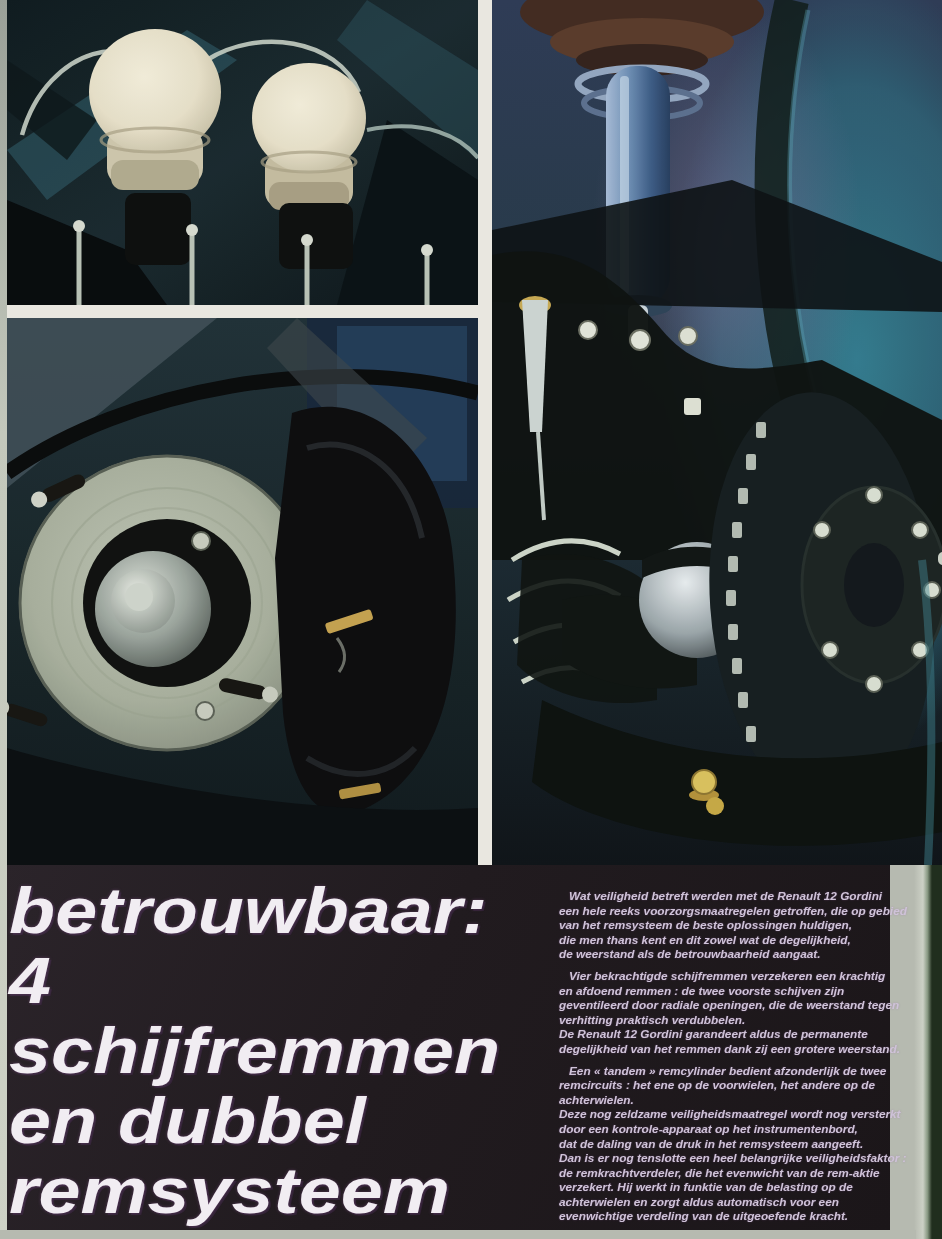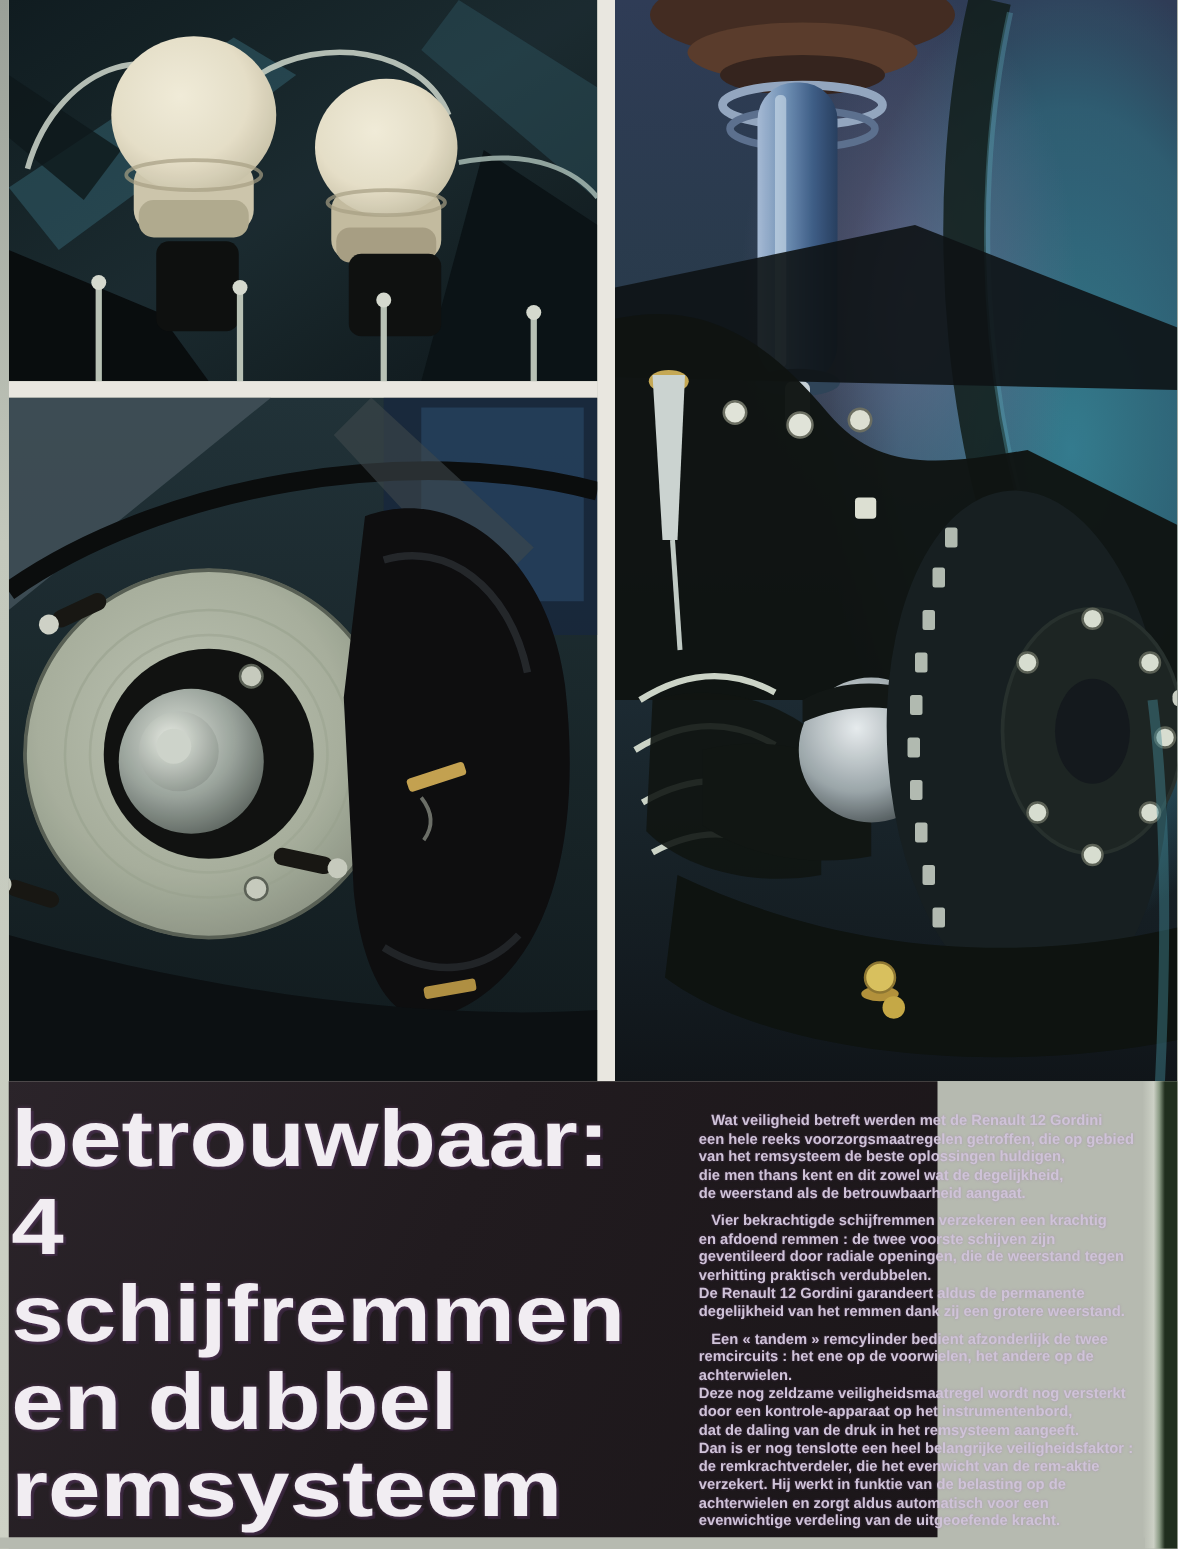--- a/index.html
+++ b/index.html
@@ -21,23 +21,23 @@
   
   .photo{position:absolute;overflow:hidden;filter:saturate(.95) contrast(.97);}
   .photo svg{display:block;}
   .photo-reservoirs{left:7px;top:0;width:471px;height:305px;}
   .photo-disc{left:7px;top:318px;width:471px;height:547px;}
   .photo-suspension{left:492px;top:0;width:450px;height:865px;}
   .divider-h{position:absolute;left:7px;top:305px;width:471px;height:13px;background:var(--divider,#e9e7e0);}
   .divider-v{position:absolute;left:478px;top:0;width:14px;height:865px;background:var(--divider,#e9e7e0);}
 
   
-  .panel{position:absolute;left:0;top:865px;width:750px;height:365px;
+  .panel{position:absolute;left:0;top:865px;width:890px;height:365px;
     background:linear-gradient(115deg,#2b242a 0%,var(--panel-bg,#211b1f) 45%,#1b1619 100%);
-    overflow:visible;}
+    overflow:visible;font-style:italic;}
   .headline{position:absolute;left:9px;top:11px;margin:0;
     font-size:64px;line-height:70px;font-weight:700;letter-spacing:0;
     color:var(--headline-text,#f1edf2);
     transform:scaleX(1.18);transform-origin:left top;
     text-shadow:0 0 3px rgba(150,90,160,.45),2px 2px 0 rgba(90,50,110,.25);}
   .headline div{white-space:nowrap;}
   .bodycol{position:absolute;left:536px;top:24px;width:398px;
     font-size:11.8px;line-height:14.6px;font-weight:700;
     color:var(--body-text,#cfc3d8);
     text-shadow:0 0 2px rgba(150,100,170,.4);margin-left:23px;}

